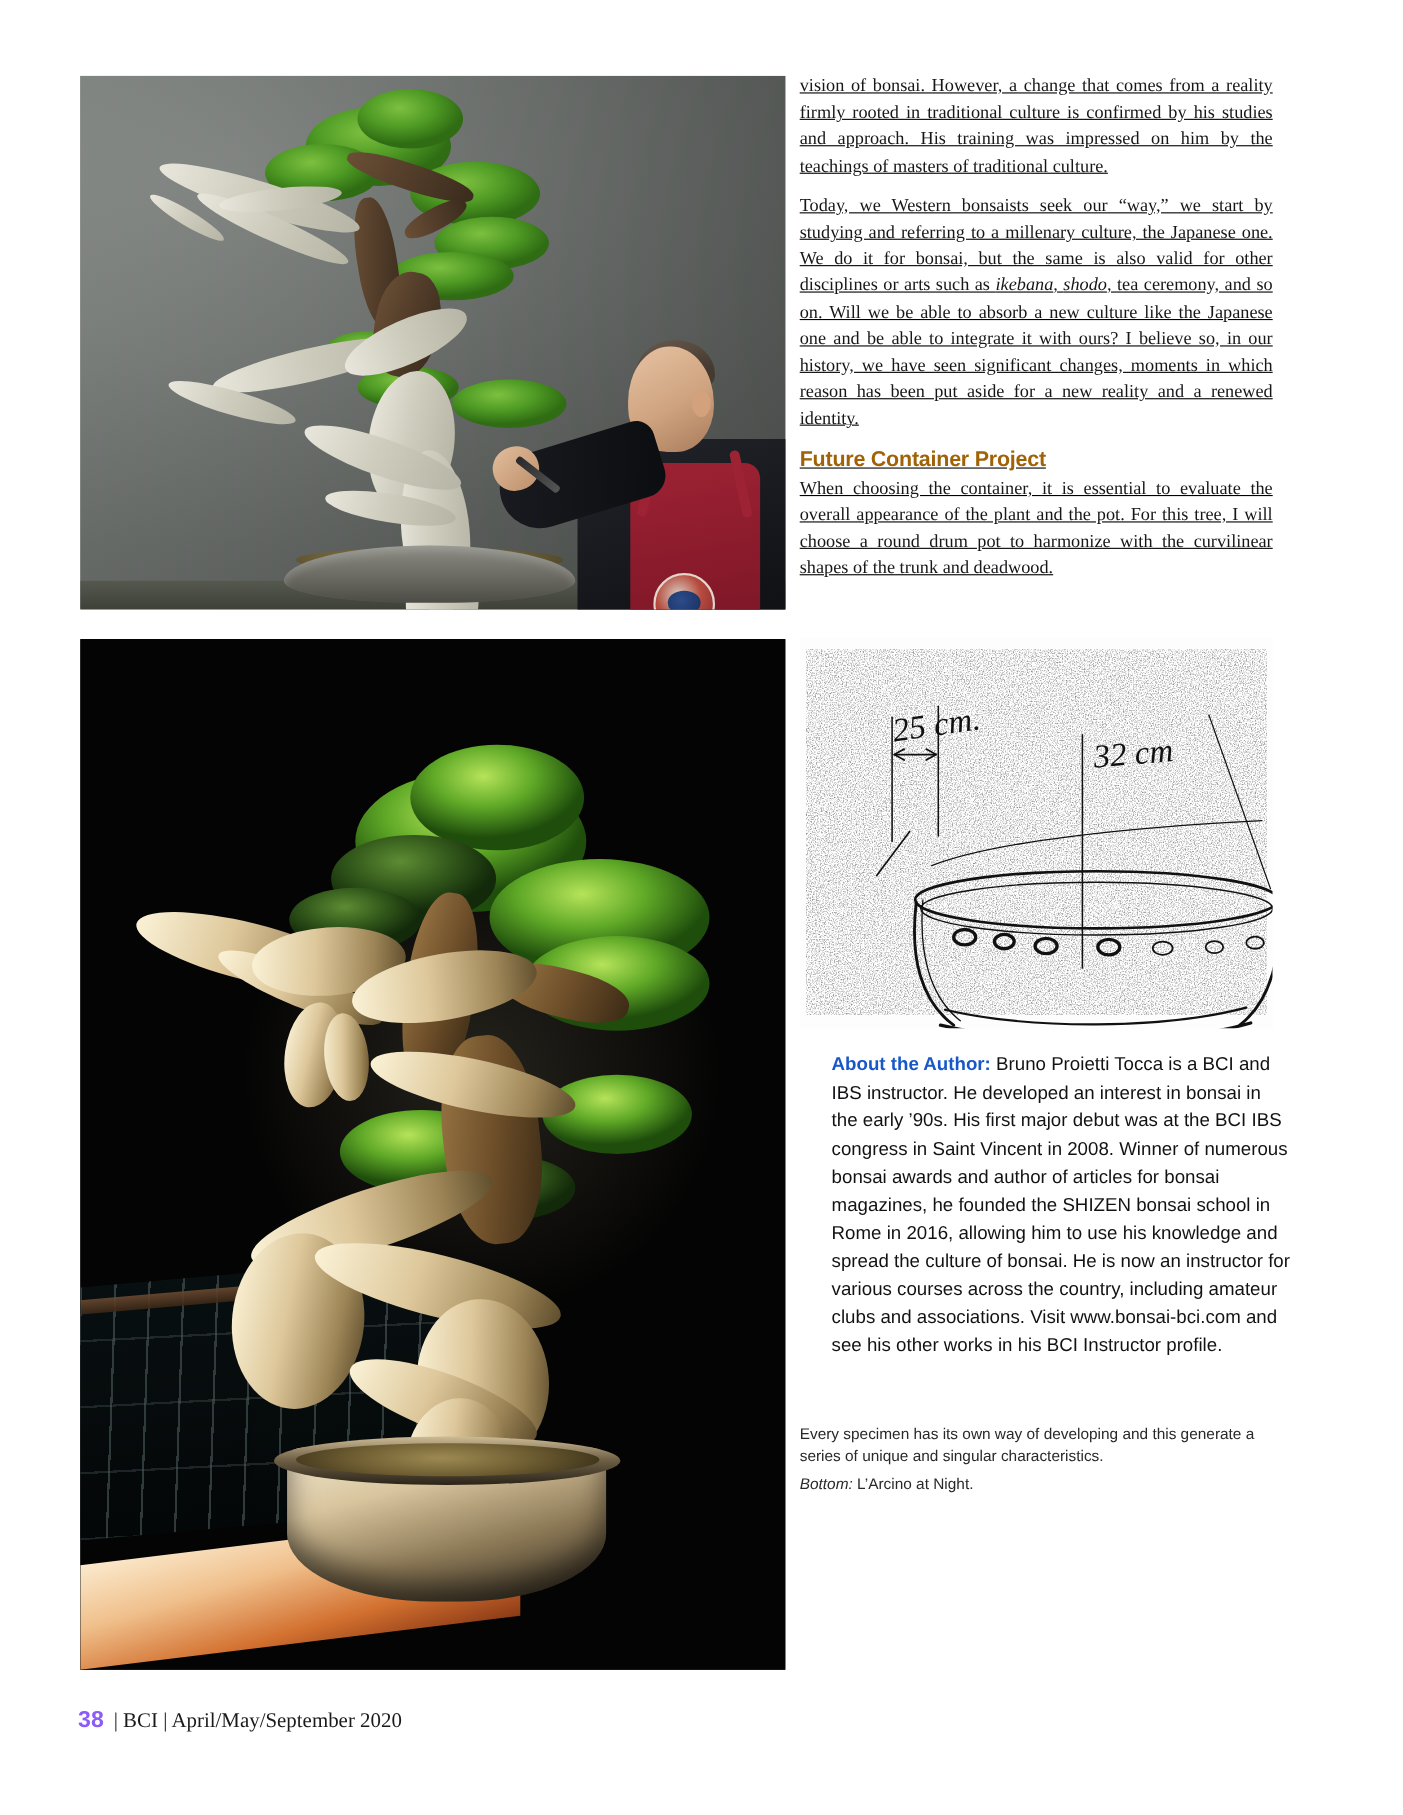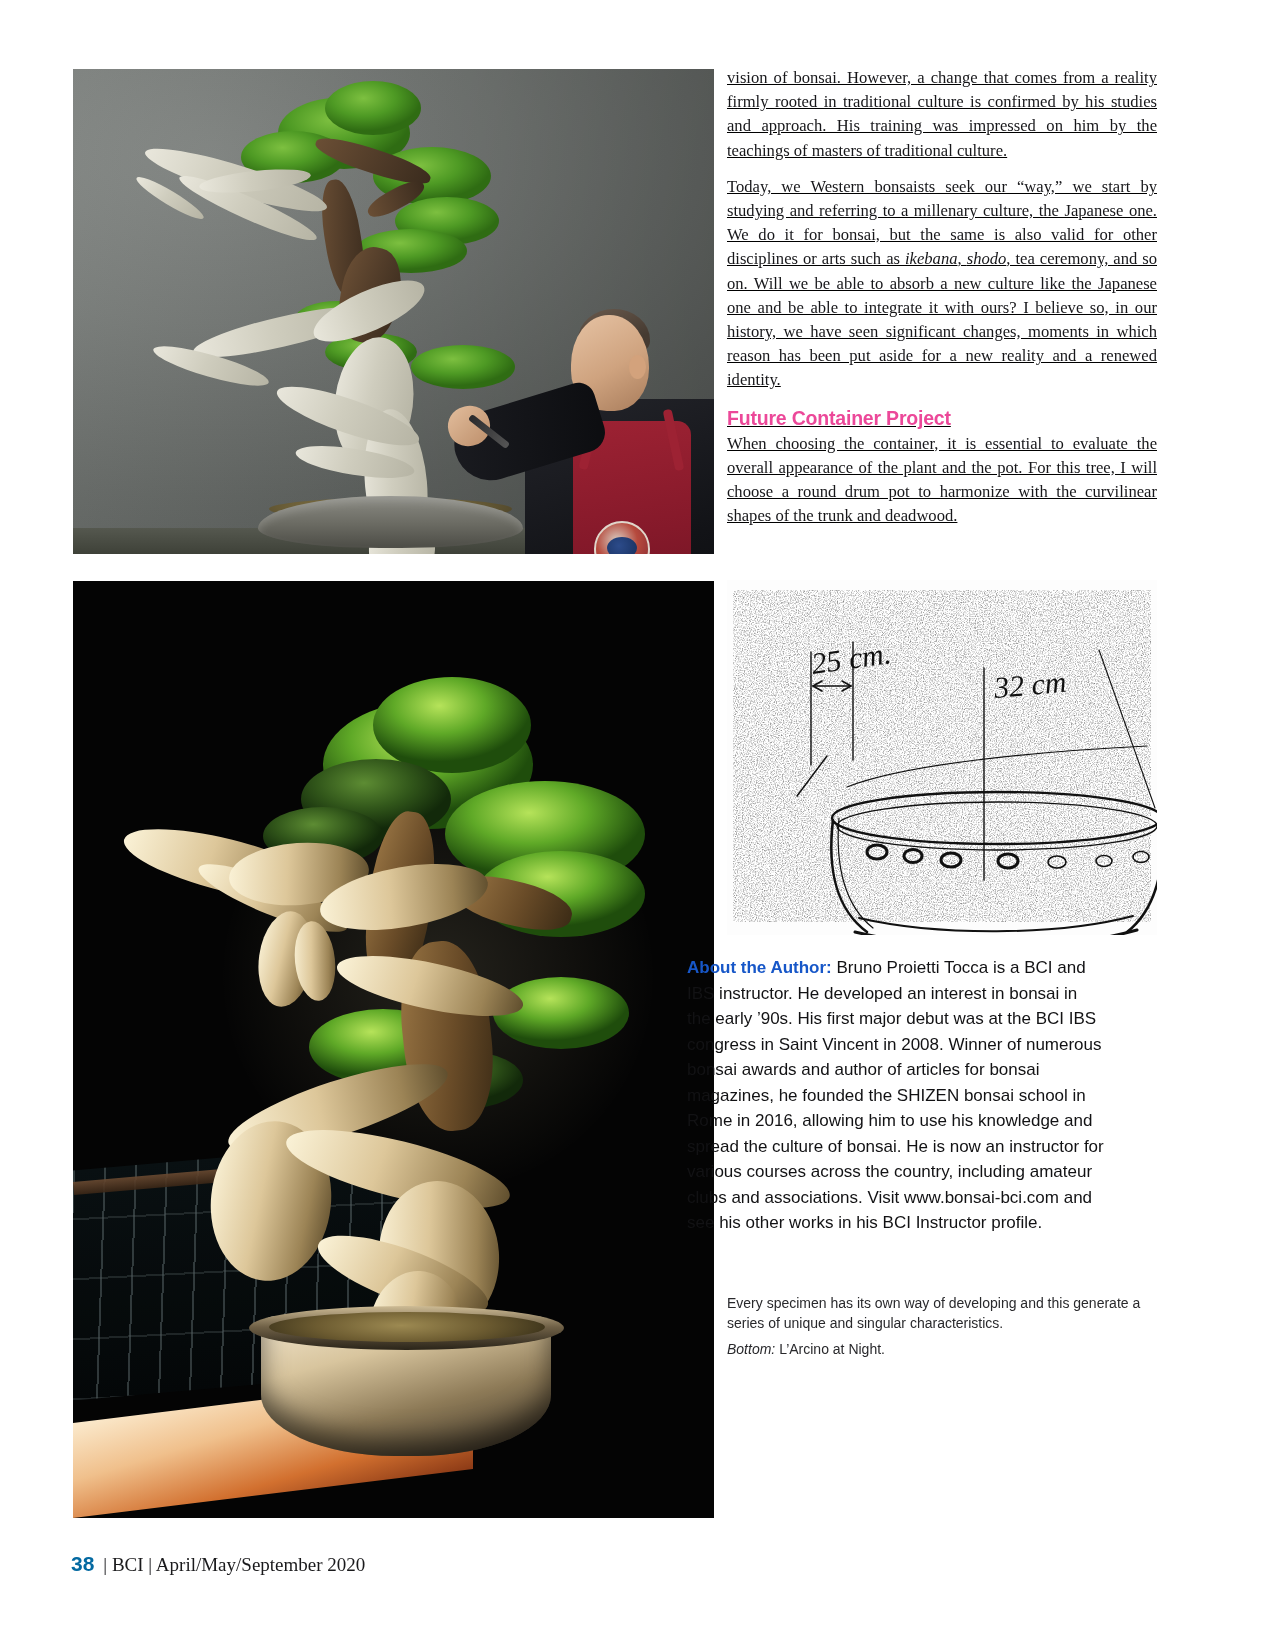--- a/index.html
+++ b/index.html
@@ -158,54 +158,54 @@
   .col-right{position:absolute;left:727px;top:66px;width:430px;text-decoration:underline;}
   .body-p{
     font-family:"Liberation Serif",serif;
     font-size:16.6px;line-height:24.2px;color:#17171a;
     text-align:justify;margin:0 0 12px 0;
     hyphens:auto;
   }
   .body-p em{font-style:italic;}
   h2.sec-head{
     font-family:"Liberation Sans",sans-serif;
-    font-size:19.5px;font-weight:bold;color:#ec4899;
+    font-size:19.5px;font-weight:bold;color:#a16207;
     margin:14px 0 2px 0;letter-spacing:-.2px;
   }
 
   
   .sketch{
     position:absolute;left:727px;top:580px;width:430px;height:355px;
     background:#fdfdfd;overflow:hidden;
   }
   .sketch svg{display:block;}
 
   
   .author-block{
-    position:absolute;left:687px;top:955px;width:418px;
+    position:absolute;left:756px;top:955px;width:418px;
     font-family:"Liberation Sans",sans-serif;
     font-size:17px;line-height:25.5px;color:#121214;
   }
   .author-block b{color:#1757c8;font-weight:bold;}
   .caption-block{
     position:absolute;left:727px;top:1293px;width:420px;
     font-family:"Liberation Sans",sans-serif;
     color:#29292c;
   }
   .cap-title{font-size:14.4px;font-weight:bold;line-height:21px;margin-bottom:6px;color:#111;}
   .cap-line{font-size:14px;line-height:20.4px;margin-bottom:5px;}
   .cap-line i{font-style:italic;}
 
   
   .footer{
     position:absolute;left:71px;bottom:74px;
     font-family:"Liberation Serif",serif;font-size:19px;color:#1a1a1c;
     display:flex;align-items:baseline;gap:9px;white-space:nowrap;
   }
-  .folio{font-family:"Liberation Sans",sans-serif;font-weight:bold;font-size:21px;color:#0369a1;}
+  .folio{font-family:"Liberation Sans",sans-serif;font-weight:bold;font-size:21px;color:#8b5cf6;}
 </style>
 </head>
 <body>
 
 <div class="page">
 
   <div class="photo-top">
     <div class="wall"></div>
     <div class="tbl-top"></div>
 

